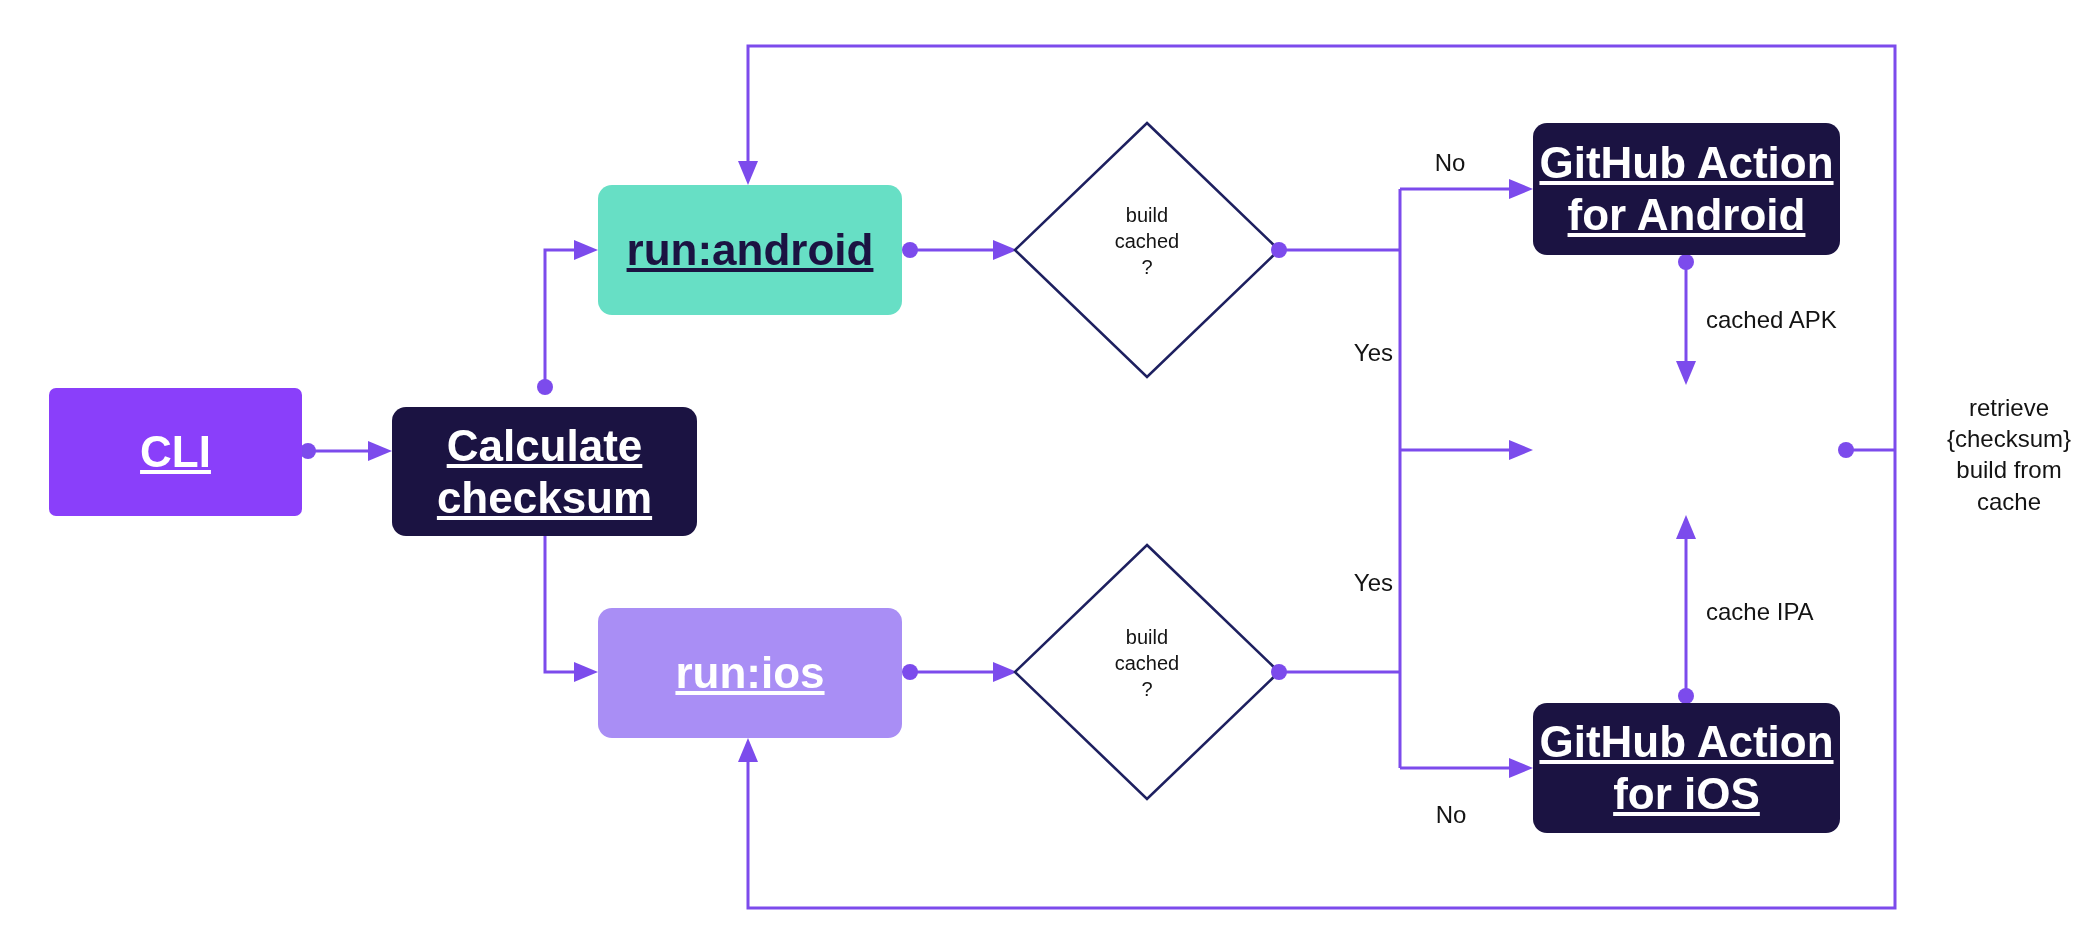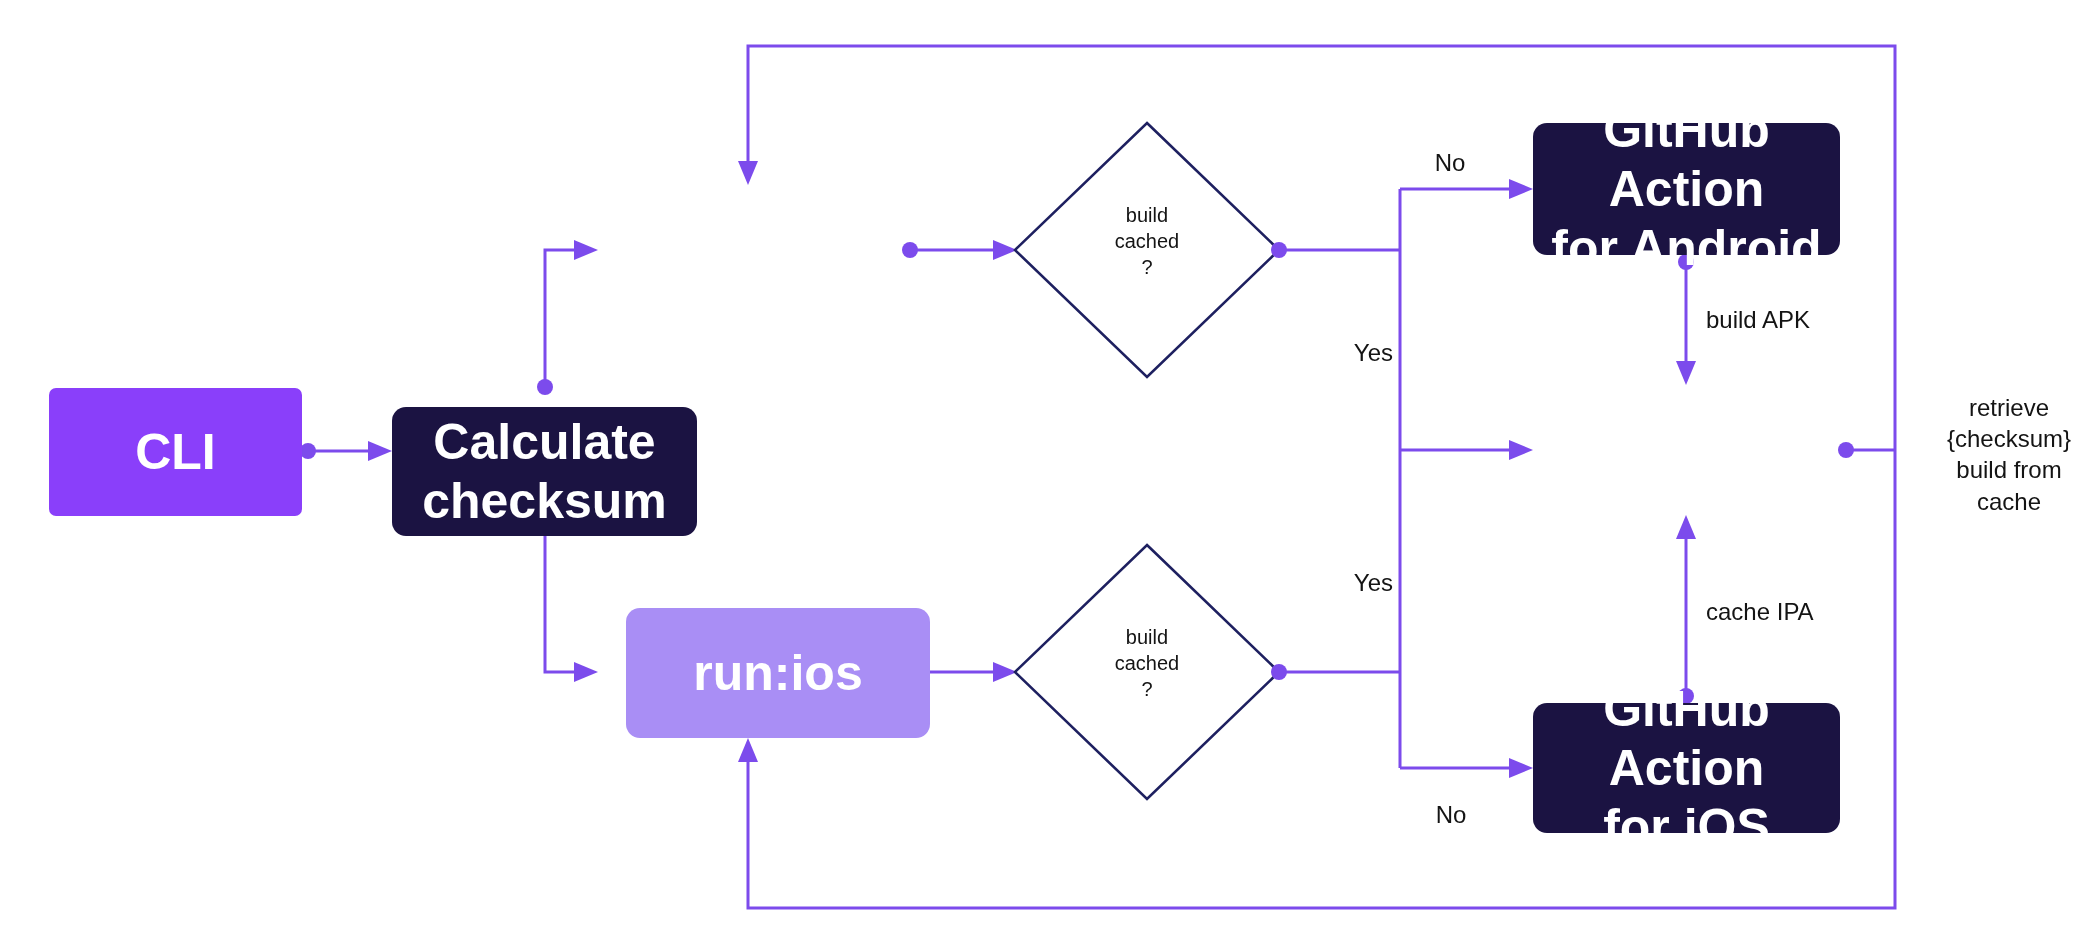--- a/index.html
+++ b/index.html
@@ -23,23 +23,24 @@
   }
   .edges{position:absolute;left:0;top:0;width:2076px;height:942px;}
   .edge{stroke:var(--edge);stroke-width:3;fill:none;}
   .dot{fill:var(--edge);}
   .arrow{fill:var(--edge);stroke:none;}
   .diamond{fill:#ffffff;stroke:var(--diamond-border);stroke-width:2.6;}
   .node{
     position:absolute;
     display:flex;align-items:center;justify-content:center;
     border-radius:14px;
-    font-size:50px;font-weight:600;line-height:1.18;
+    font-size:44px;font-weight:600;line-height:1.18;
     text-align:center;white-space:pre-line;
     box-sizing:border-box;
+    text-decoration:underline;
   }
   .node--dark{background:var(--node-dark);color:var(--text-light);}
   .node--purple{background:var(--node-purple);color:var(--text-light);}
   .node--teal{background:var(--node-teal);color:var(--node-dark);}
   .node--lavender{background:var(--node-lavender);color:var(--text-light);}
   .decision-label{
     position:absolute;width:160px;
     font-size:20px;line-height:1.3;color:var(--label-text);
     text-align:center;white-space:pre-line;
   }
@@ -109,41 +110,42 @@
     <path class="edge" d="M748,161 V46 H1895 V908 H748 V762"></path>
     <polygon class="arrow" points="748,185 738,161 758,161"></polygon>
     <polygon class="arrow" points="748,738 738,762 758,762"></polygon>
   </svg>
 
   <div class="node node--purple" style="left:49px;top:388px;width:253px;height:128px;border-radius:7px;">CLI</div>
 
   <div class="node node--dark" style="left:392px;top:387px;width:305px;height:129px;margin-top:20px;">Calculate
 checksum</div>
 
+  <div class="node node--teal" style="left:598px;top:185px;width:304px;height:130px;">run:android</div>
 
-  <div class="node node--lavender" style="left:598px;top:608px;width:304px;height:130px;margin-left:28px;">run:ios</div>
+  <div class="node node--lavender" style="left:598px;top:608px;width:304px;height:130px;">run:ios</div>
 
   <div class="node node--dark" style="left:1533px;top:123px;width:307px;height:132px;">GitHub Action
 for Android</div>
 
 
   <div class="node node--dark" style="left:1533px;top:703px;width:307px;height:130px;">GitHub Action
 for iOS</div>
 
   <div class="decision-label" style="left:1067px;top:202px;">build
 cached
 ?</div>
   <div class="decision-label" style="left:1067px;top:624px;">build
 cached
 ?</div>
 
   <div class="edge-label edge-label--center" style="left:1405px;top:147px;width:90px;">No</div>
   <div class="edge-label edge-label--right" style="left:1290px;top:337px;width:103px;">Yes</div>
   <div class="edge-label edge-label--right" style="left:1290px;top:567px;width:103px;">Yes</div>
   <div class="edge-label edge-label--center" style="left:1406px;top:799px;width:90px;">No</div>
-  <div class="edge-label" style="left:1706px;top:304px;width:160px;">build APK</div>
+  <div class="edge-label" style="left:1706px;top:304px;width:160px;">cached APK</div>
   <div class="edge-label" style="left:1706px;top:596px;width:160px;">cache IPA</div>
   <div class="edge-label edge-label--center" style="left:1934px;top:392px;width:150px;">retrieve
 {checksum}
 build from
 cache</div>
 
 </div>
 
 </body></html>

